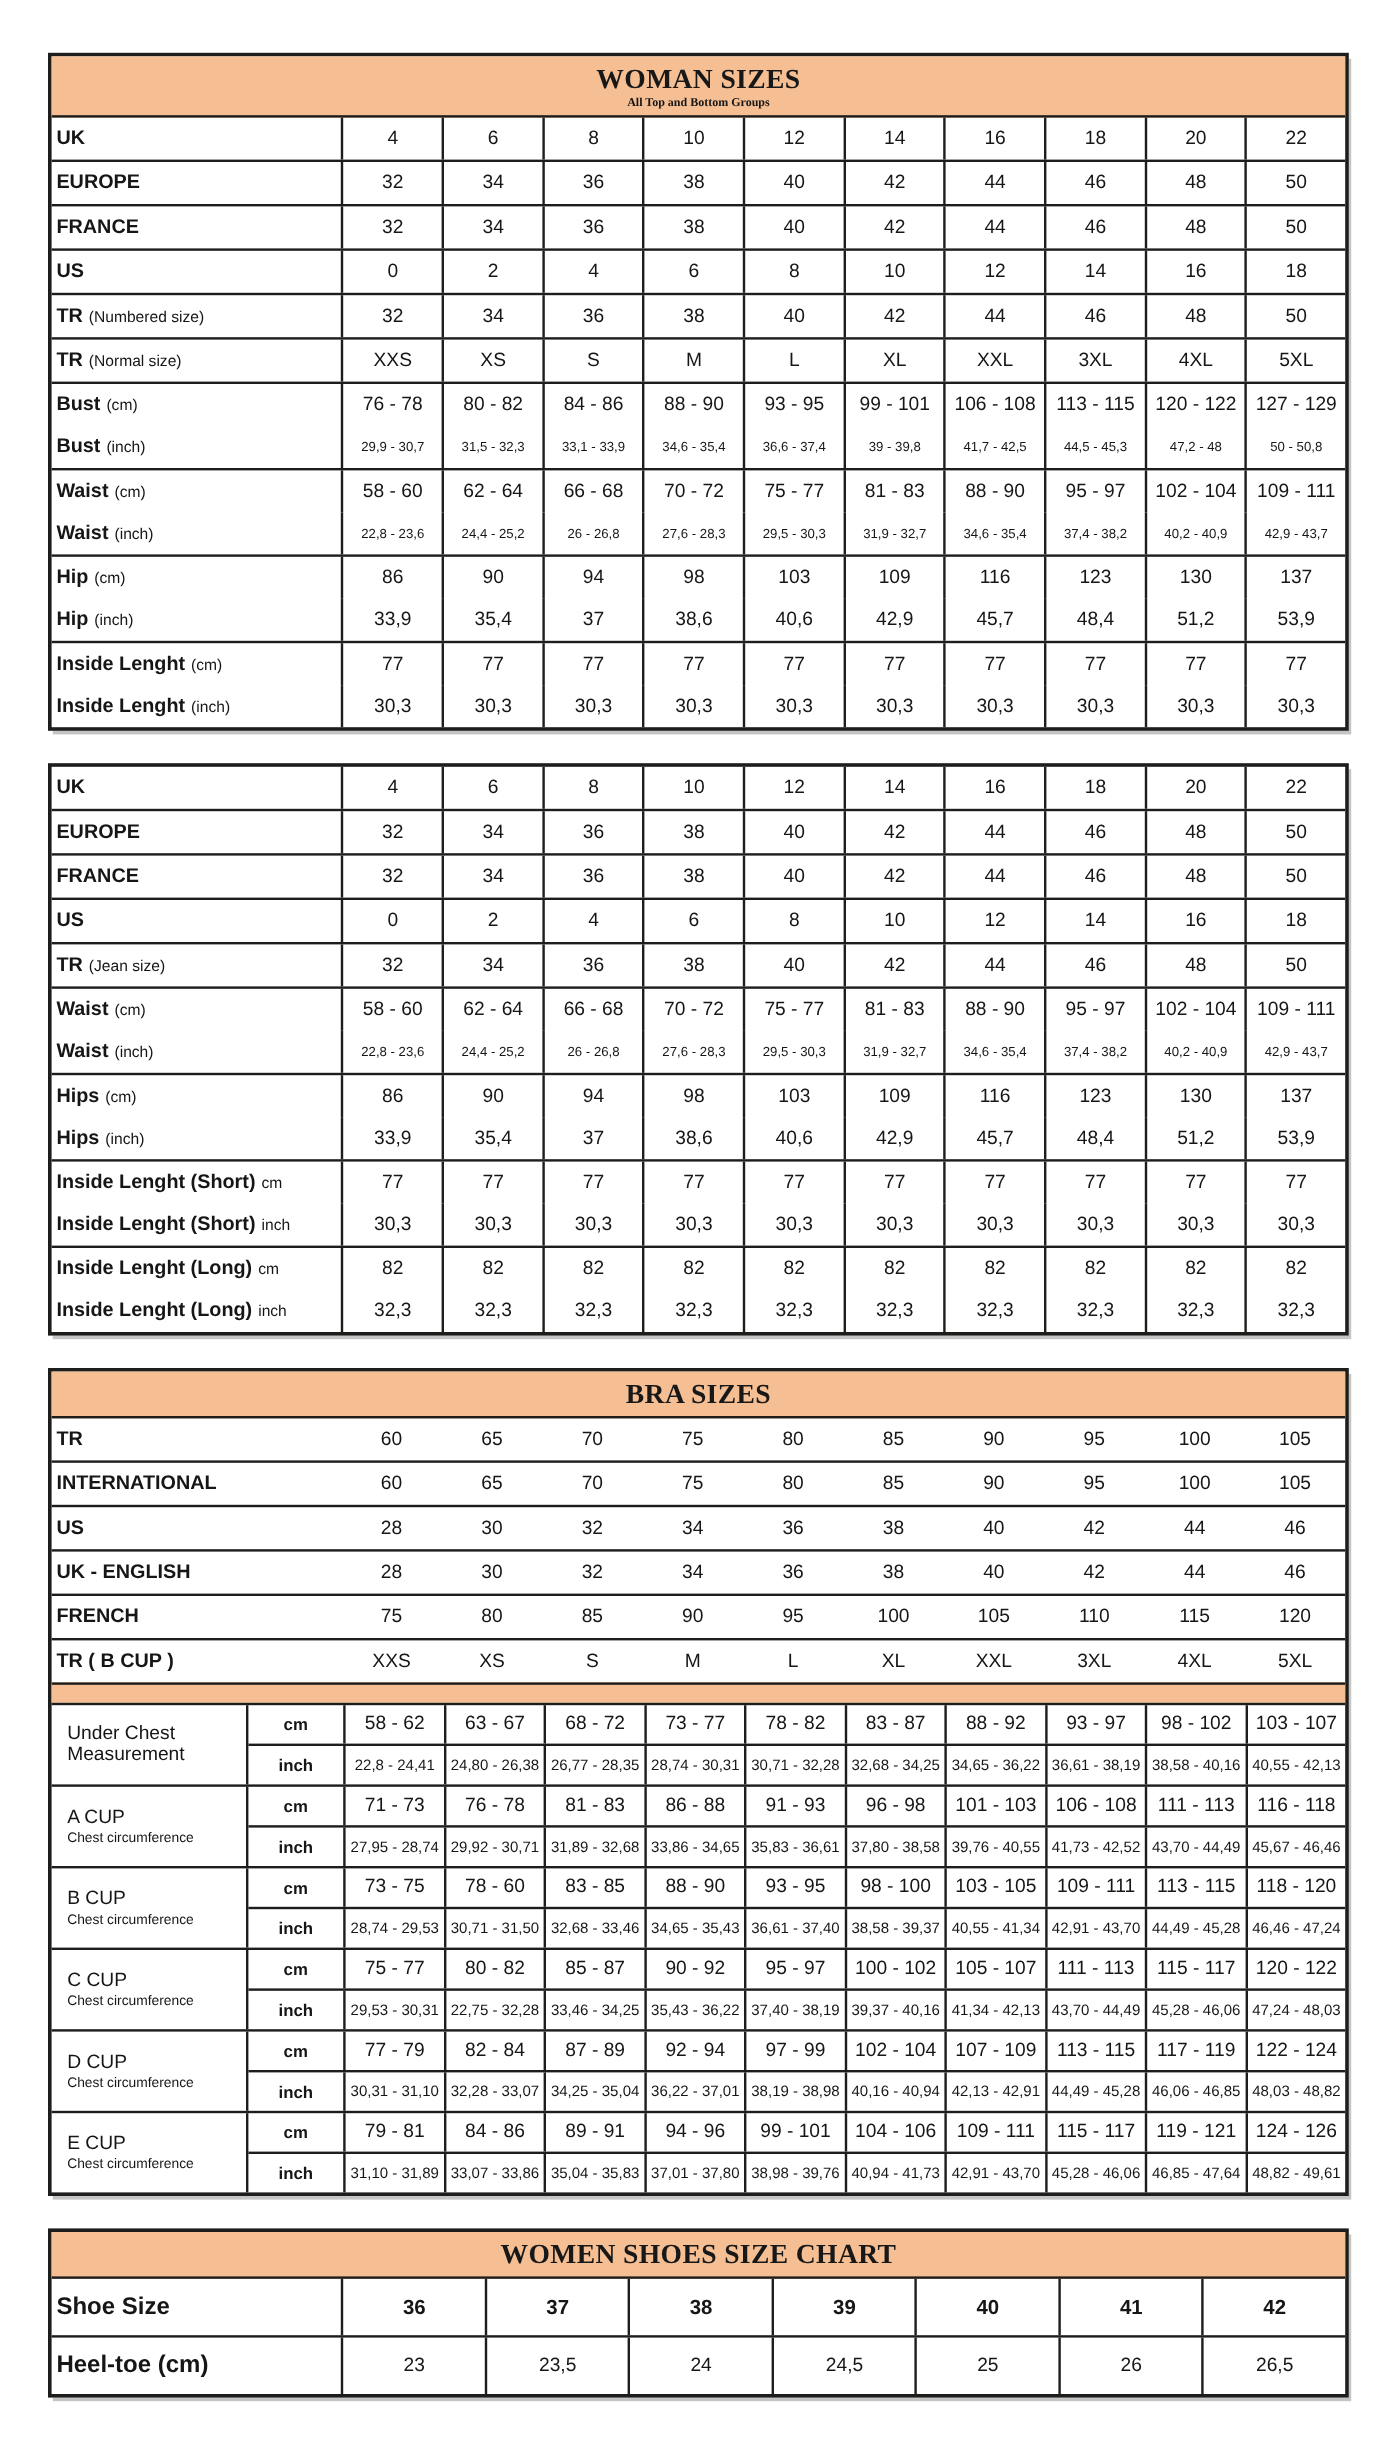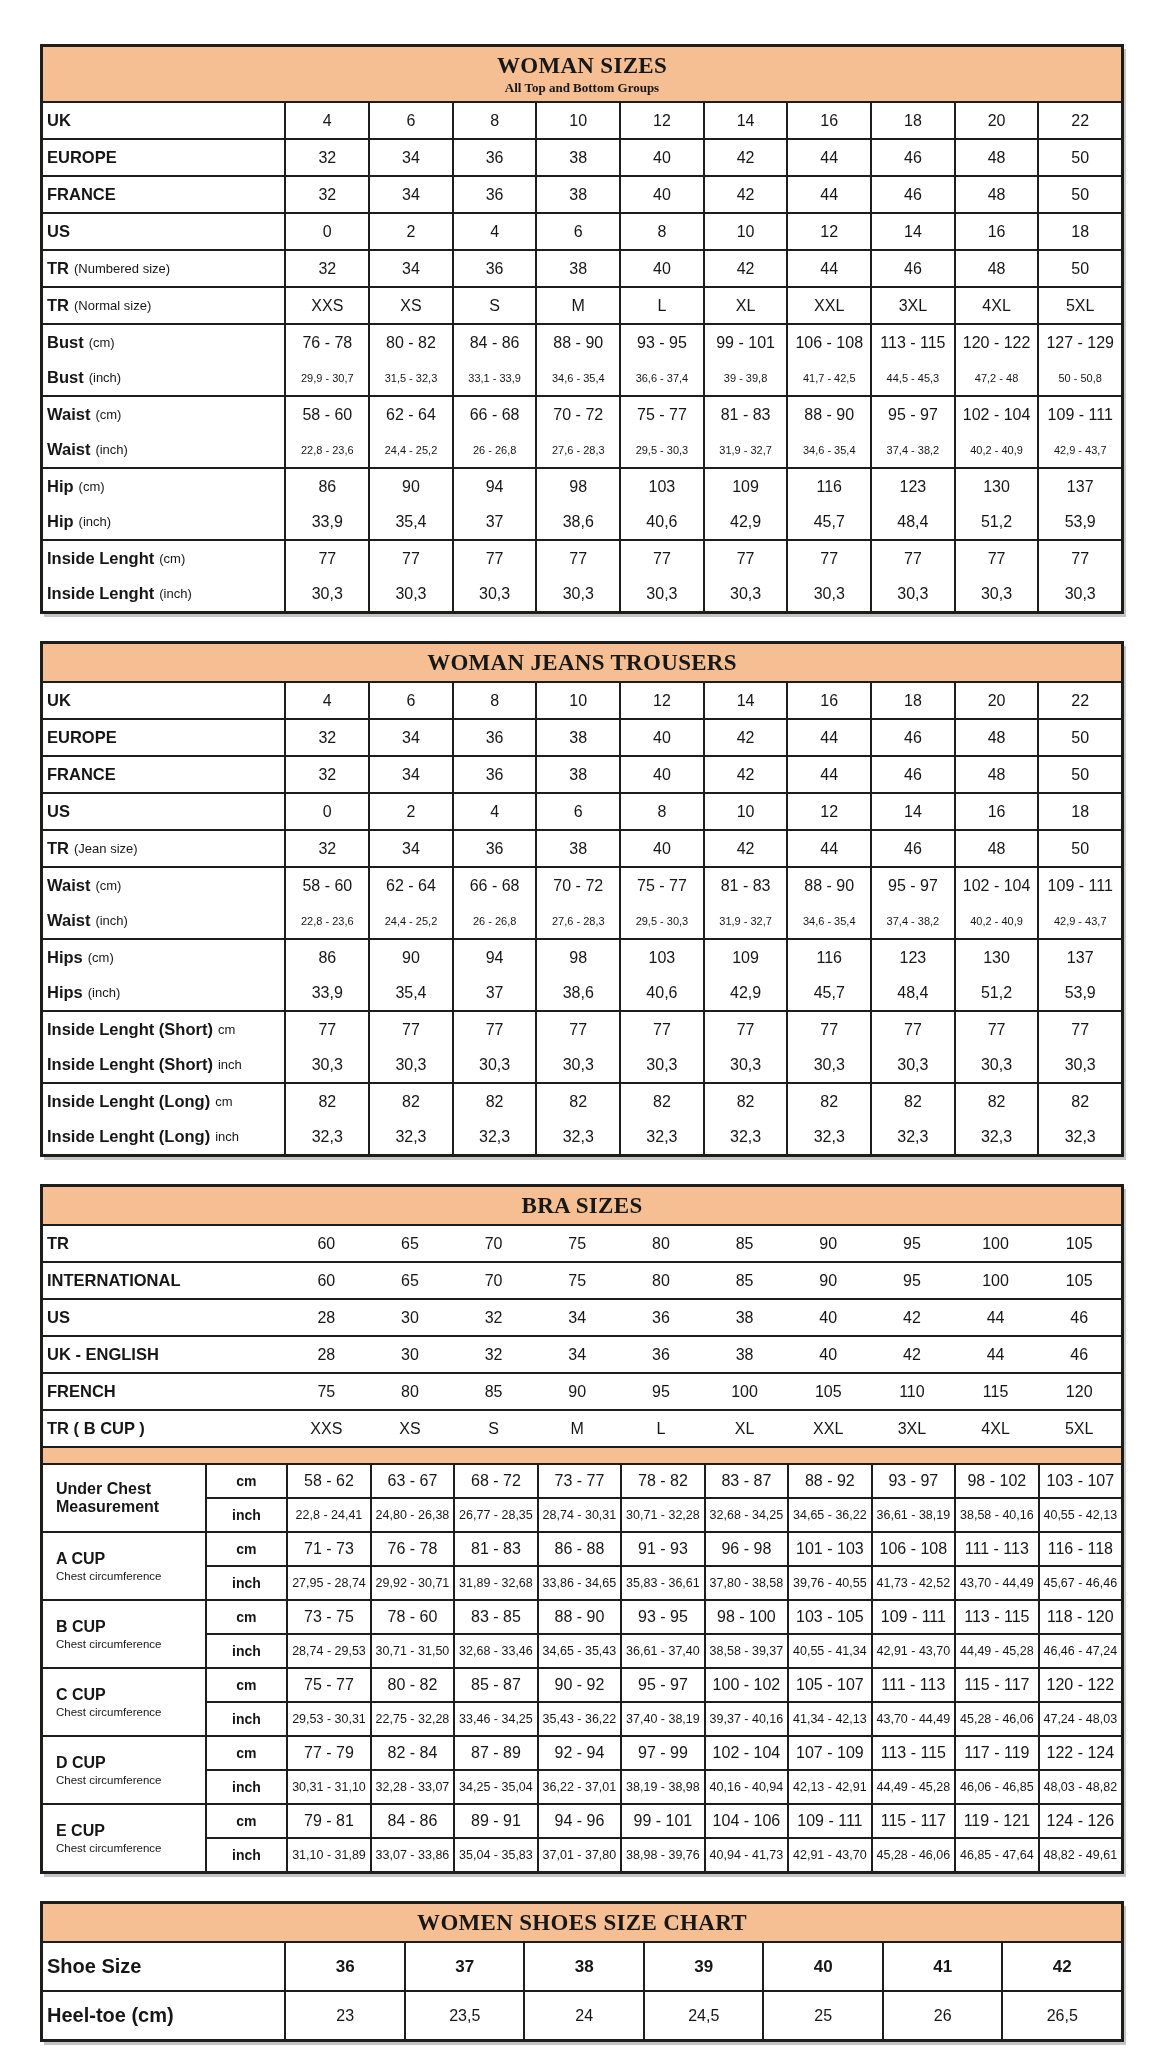--- a/index.html
+++ b/index.html
@@ -36,21 +36,21 @@
     font-family:Liberation Serif, serif;
   }
   .band h1{
     margin:0;
     font-size:23px;
     font-weight:700;
     letter-spacing:.3px;
     color:#181818;
   }
   .band .sub{
-    font-size:13px;
+    font-size:10px;
     font-weight:700;
     margin-top:1px;
   }
   .tgrid > * + *{border-top:2px solid var(--bc);}
   .row{display:flex;align-items:stretch;}
   .lcell{
     flex:0 0 22.4%;
     display:flex;
     align-items:center;
     padding-left:4px;
@@ -92,21 +92,21 @@
   
   .cgroup{display:flex;align-items:stretch;}
   .cuplabel{
     flex:0 0 15%;
     box-sizing:border-box;
     padding:3px 4px 3px 13px;
     display:flex;
     flex-direction:column;
     justify-content:center;
   }
-  .clbl{font-weight:700;font-size:16px;line-height:1.15;}
+  .clbl{font-weight:400;font-size:16px;line-height:1.15;}
   .csub{font-size:11.5px;margin-top:1px;}
   .cupbody{flex:1 1 0;display:flex;flex-direction:column;border-left:2px solid var(--bc);}
   .crow{display:flex;align-items:stretch;}
   .crow + .crow{border-top:2px solid var(--bc);}
   .crow .vcell{min-height:32px;}
   .ucell{
     flex:0 0 8.7%;
     display:flex;
     align-items:center;
     justify-content:center;
@@ -363,23 +363,20 @@
             <div class="vcell">30,3</div>
             <div class="vcell">30,3</div>
             <div class="vcell">30,3</div>
             <div class="vcell">30,3</div>
           </div>
         </div>
       </div>
   </section>
 
   <section class="tbl">
-    <header class="band">
-      <h1>WOMAN JEANS TROUSERS</h1>
-    </header>
     <div class="tgrid">
         <div class="rgroup">
           <div class="row">
             <div class="lcell">
               <span class="lbl">UK</span>
             </div>
             <div class="vcell">4</div>
             <div class="vcell">6</div>
             <div class="vcell">8</div>
             <div class="vcell">10</div>

